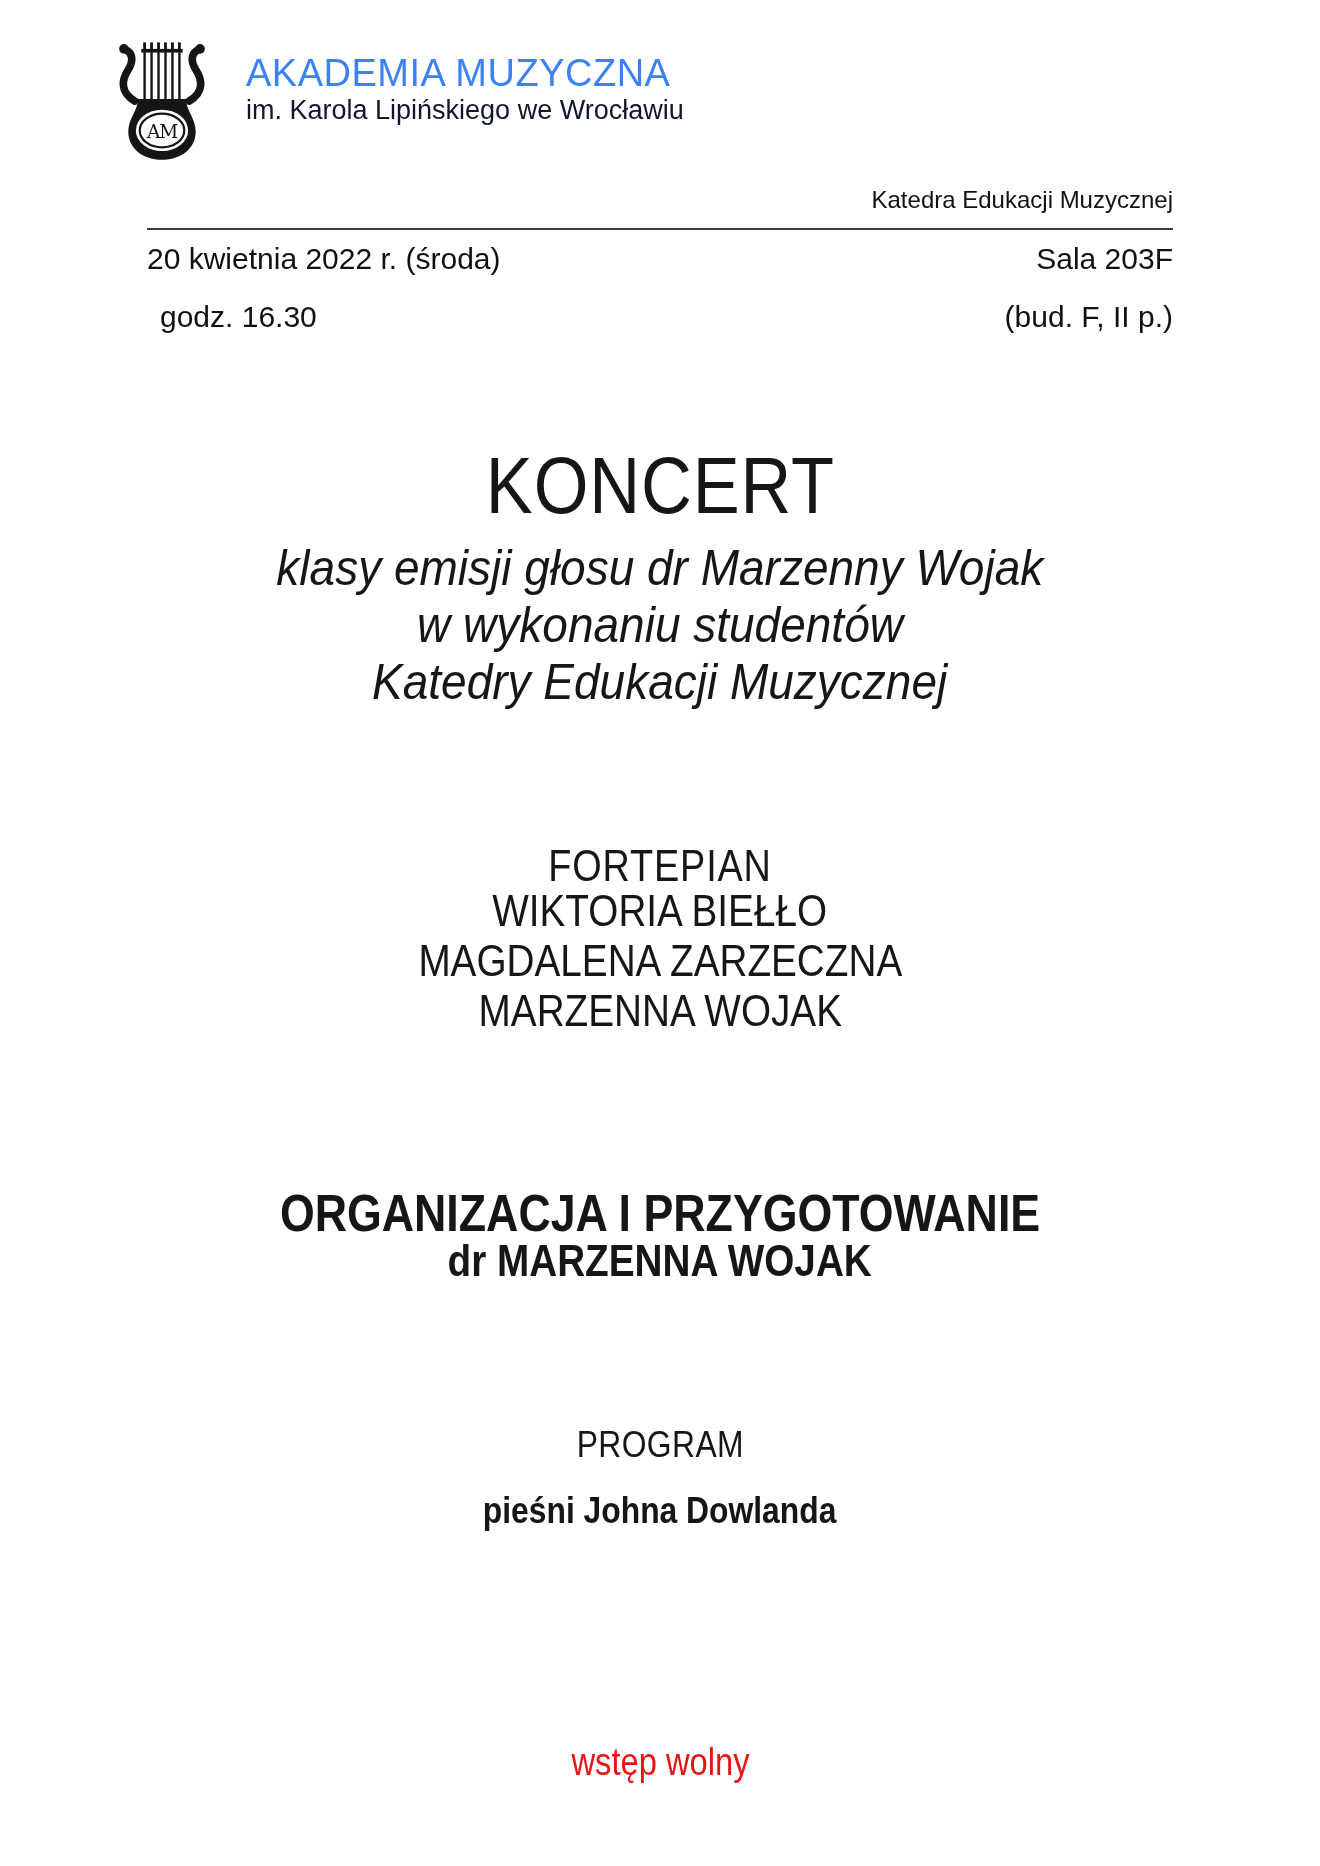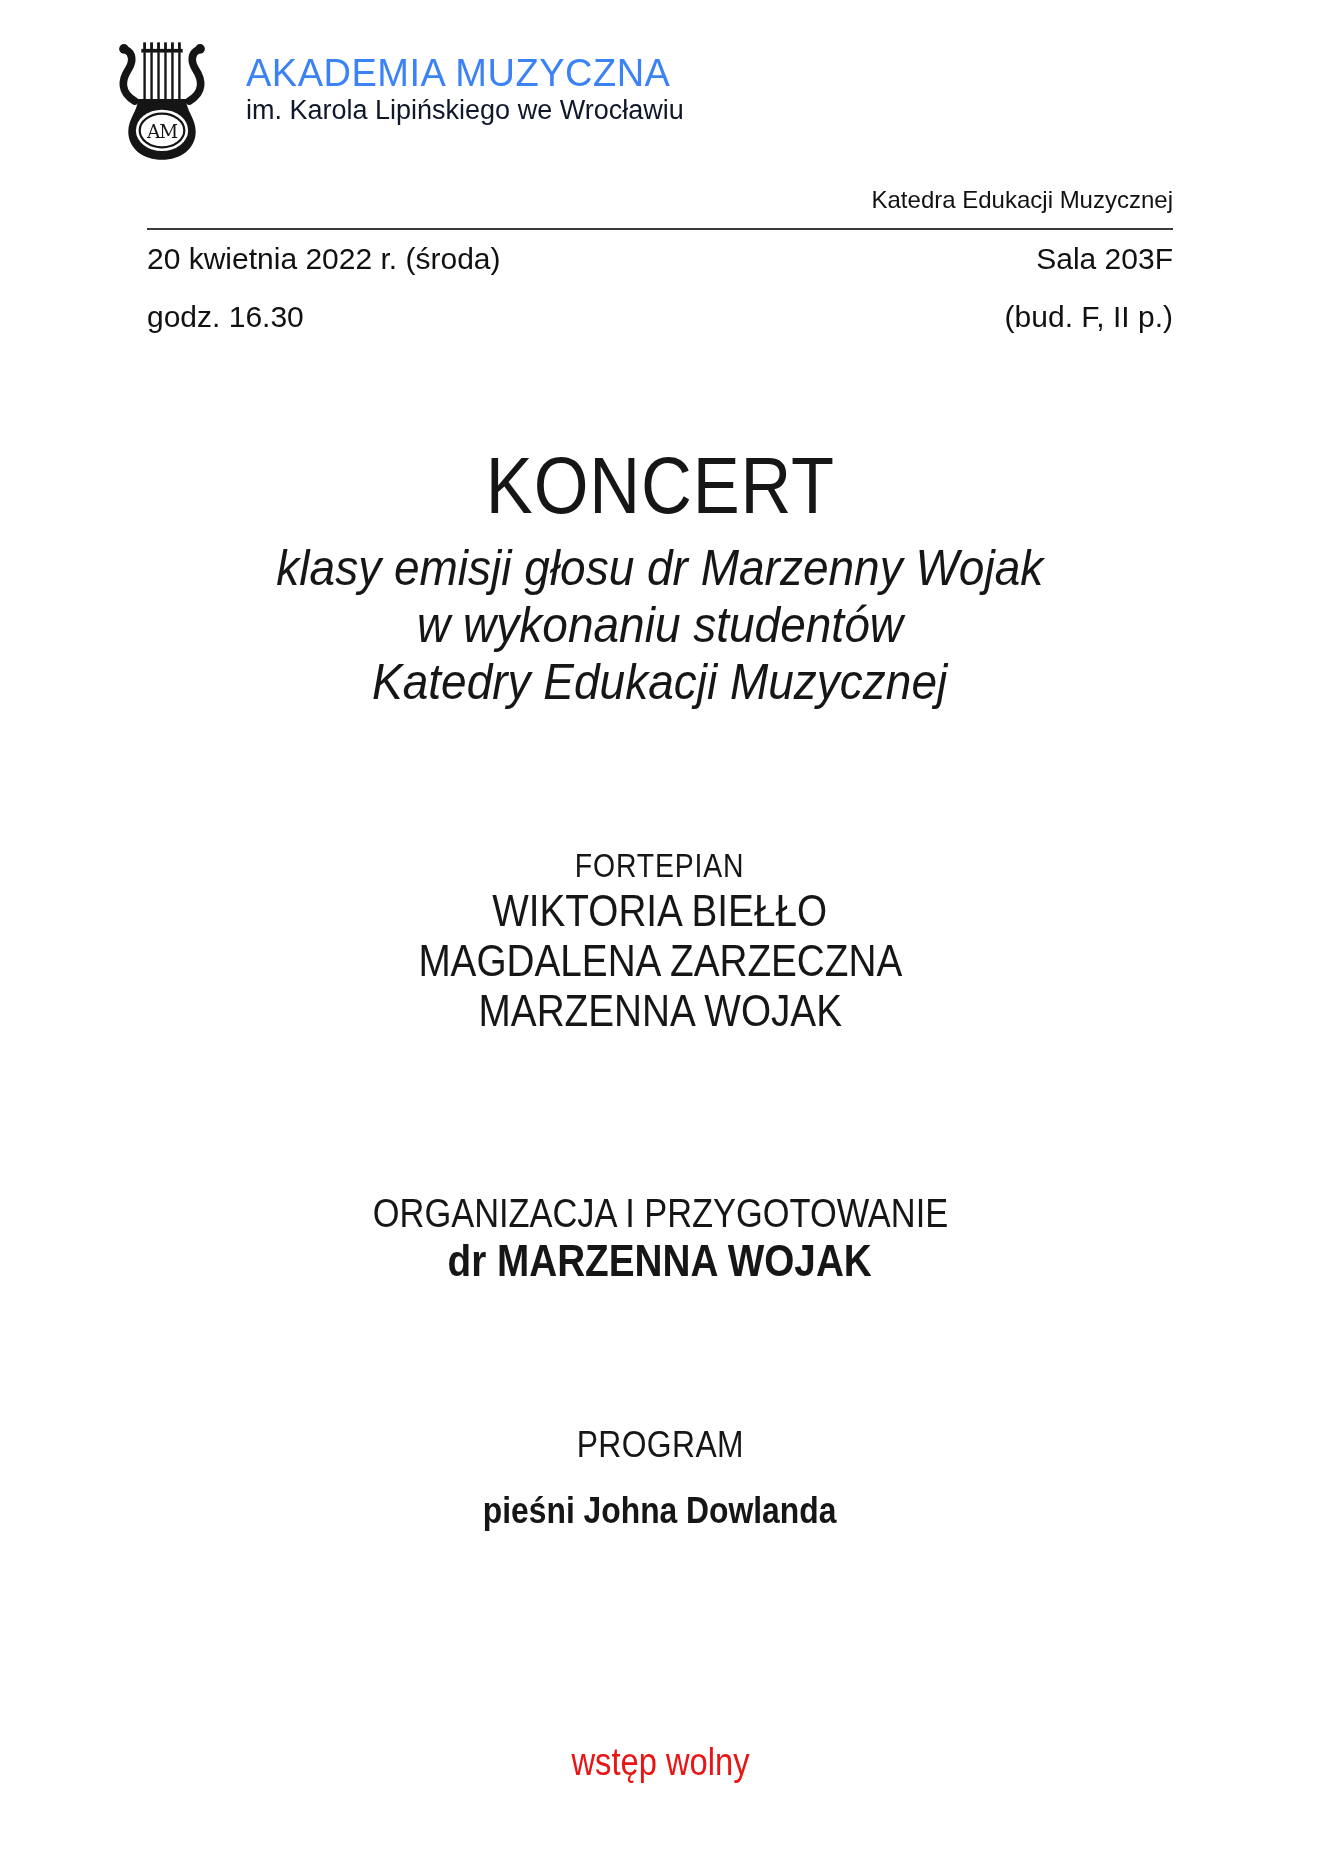--- a/index.html
+++ b/index.html
@@ -18,38 +18,38 @@
   .logo-line2 { font-size:27px; line-height:33px; color:#0f172a; }
   .monogram-text { font-family:"DejaVu Serif", serif; font-size:17px; letter-spacing:-1px; }
 
   .department { position:absolute; top:186px; right:147px; font-size:24px; line-height:28px; color:#111; }
 
   .rule { position:absolute; top:228px; left:147px; right:147px; height:2px; background:#3b3b3b; }
 
   
   .info { position:absolute; top:242px; left:147px; right:147px; font-size:30px; line-height:34px; color:#111; }
   .info-row { display:flex; justify-content:space-between; }
-  .info-row + .info-row { margin-top:24px; }
+  .info-row + .info-row { margin-top:24px;margin-left:13px; }
 
   
   .center-block { position:absolute; left:0; right:0; text-align:center; }
   .narrow  { display:inline-block; transform:scaleX(0.86); transform-origin:50% 50%; white-space:nowrap; }
   .narrow-wide { display:inline-block; transform:scaleX(0.92); transform-origin:50% 50%; white-space:nowrap; }
 
   .main-title   { top:440px; font-size:80px; line-height:92px; letter-spacing:1px; }
   .main-title .narrow { transform:scaleX(0.88); }
 
   .subtitle     { top:540px; font-size:50px; line-height:57px; font-style:italic; }
 
   .performers   { top:846px; }
-  .section-label-sm { font-size:33px; line-height:40px; letter-spacing:1px; }
+  .section-label-sm { font-size:44px; line-height:40px; letter-spacing:1px; }
   .performer-name   { font-size:45px; line-height:50px; font-weight:normal; }
 
   .organization { top:1190px; }
-  .section-label-md { font-size:40px; line-height:46px; }
+  .section-label-md { font-size:52px; line-height:46px;font-weight:bold; }
   .org-name  { font-size:45px; line-height:50px; font-weight:bold; }
 
   .program   { top:1424px; }
   .program-label { font-size:37px; line-height:42px; letter-spacing:0.5px; }
   .program-desc  { margin-top:24px; font-size:37px; line-height:42px; font-weight:bold; }
 
   .admission { top:1740px; font-size:38px; line-height:44px; }
 </style>
 </head>
 <body>

